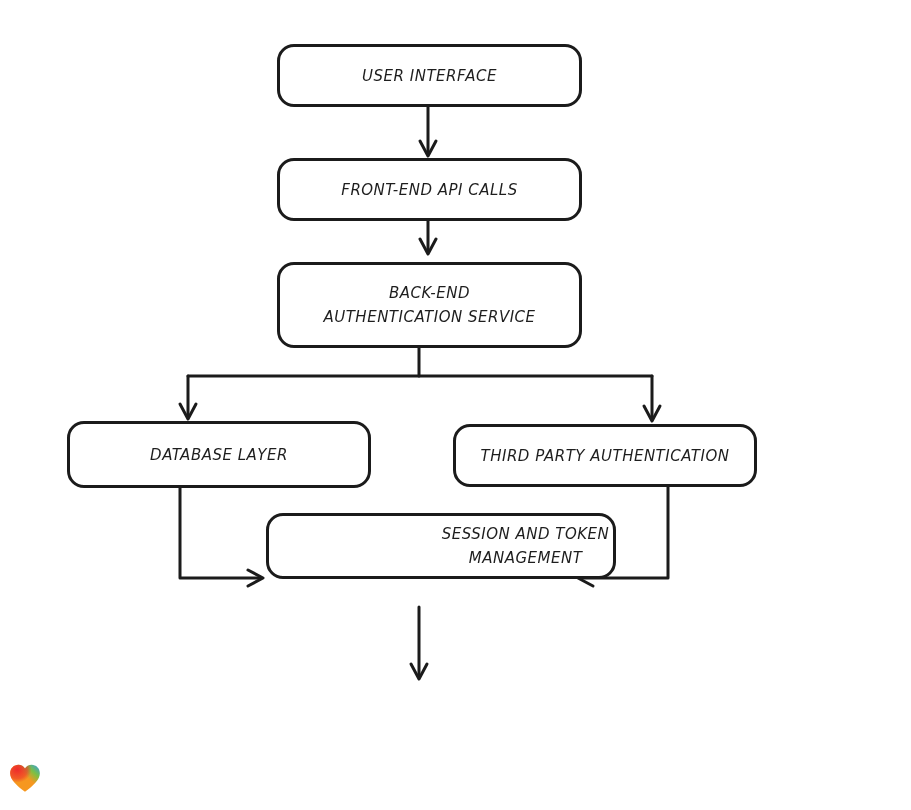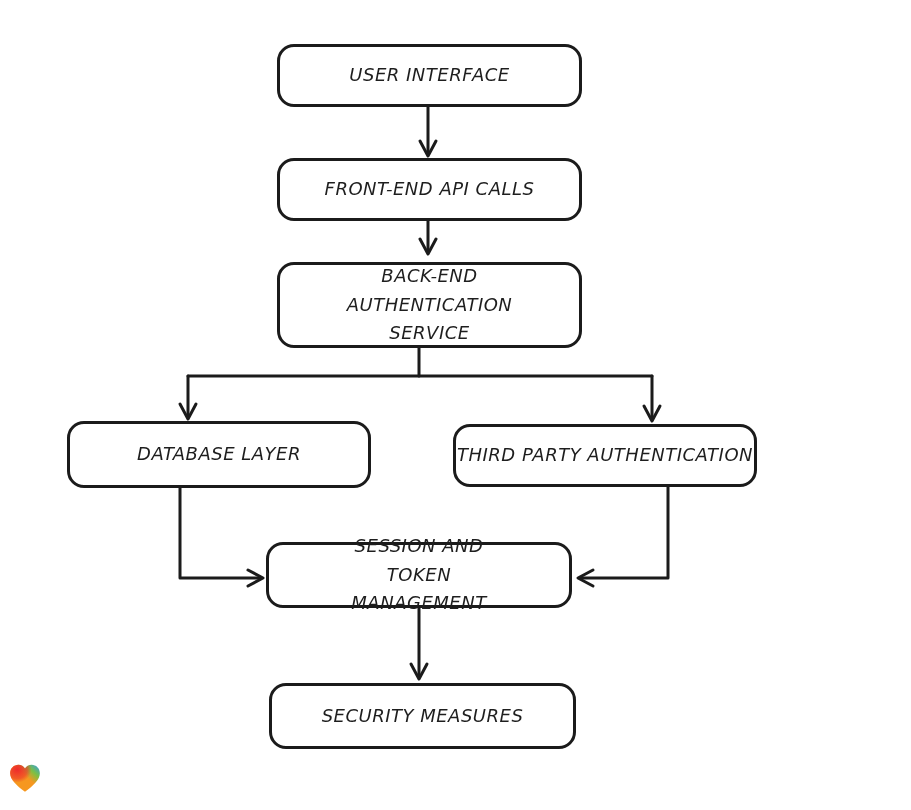--- a/index.html
+++ b/index.html
@@ -34,34 +34,34 @@
     box-sizing: border-box;
     background: #ffffff;
     border: 3.6px solid #1b1b1b;
     border-radius: 17px;
     display: flex;
     align-items: center;
     justify-content: center;
     text-align: center;
   }
   .node-label {
-    font-size: 18px;
+    font-size: 15px;
     font-style: italic;
     letter-spacing: 0.5px;
     line-height: 1.6;
     color: #1e1e1e;
     text-transform: uppercase;
   }
   
   .n-ui       { left: 277px; top:  44px; width: 305px; height: 63px; }
   .n-frontend { left: 277px; top: 158px; width: 305px; height: 63px; justify-content: center; }
   .n-backend  { left: 277px; top: 262px; width: 305px; height: 86px; }
   .n-db       { left:  67px; top: 421px; width: 304px; height: 67px; }
   .n-thirdpty { left: 453px; top: 424px; width: 304px; height: 63px; }
-  .n-session  { left: 266px; top: 542px; width: 306px; height: 66px; }
+  .n-session  { left: 266px; top: 513px; width: 350px; height: 66px; justify-content: flex-end; }
   .n-security { left: 269px; top: 683px; width: 307px; height: 66px; }
   .n-backend .node-label  { max-width: 215px; }
   .n-session .node-label  { max-width: 175px; }
   .heart-badge {
     position: absolute;
     left: 8px;
     top: 761px;
     width: 34px;
     height: 34px;
     cursor: pointer;
@@ -126,23 +126,20 @@
   </div>
 
   <div class="node n-db">
     <span class="node-label">DATABASE LAYER</span>
   </div>
 
   <div class="node n-session">
     <span class="node-label">SESSION AND TOKEN MANAGEMENT</span>
   </div>
 
-  <div class="node n-security">
-    <span class="node-label">SECURITY MEASURES</span>
-  </div>
 
   <svg class="heart-badge" viewBox="0 0 32 32" xmlns="http://www.w3.org/2000/svg">
     <defs>
       <linearGradient id="heartBase" x1="0%" y1="100%" x2="100%" y2="0%">
         <stop offset="0%" stop-color="#f6971f"></stop>
         <stop offset="55%" stop-color="#f6971f"></stop>
         <stop offset="76%" stop-color="#7bc043"></stop>
         <stop offset="100%" stop-color="#2d9bf0"></stop>
       </linearGradient>
       <radialGradient id="heartRed" cx="24%" cy="18%" r="48%">

